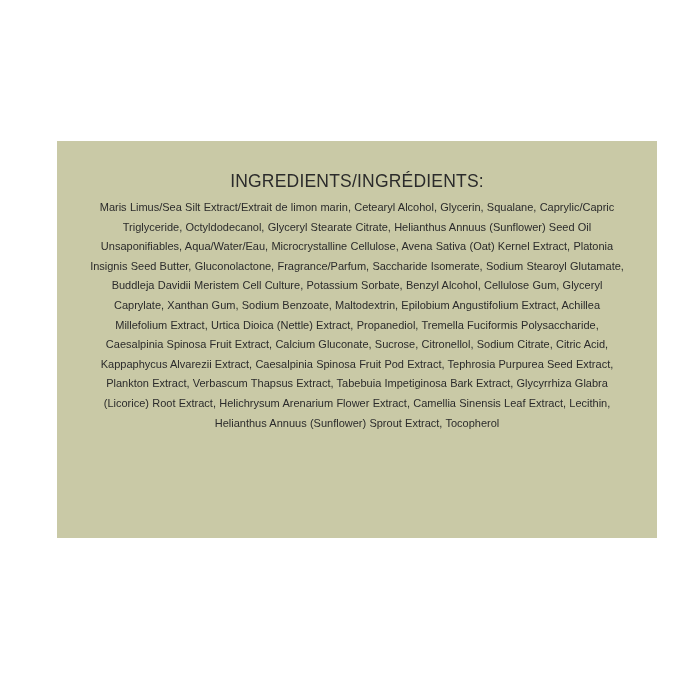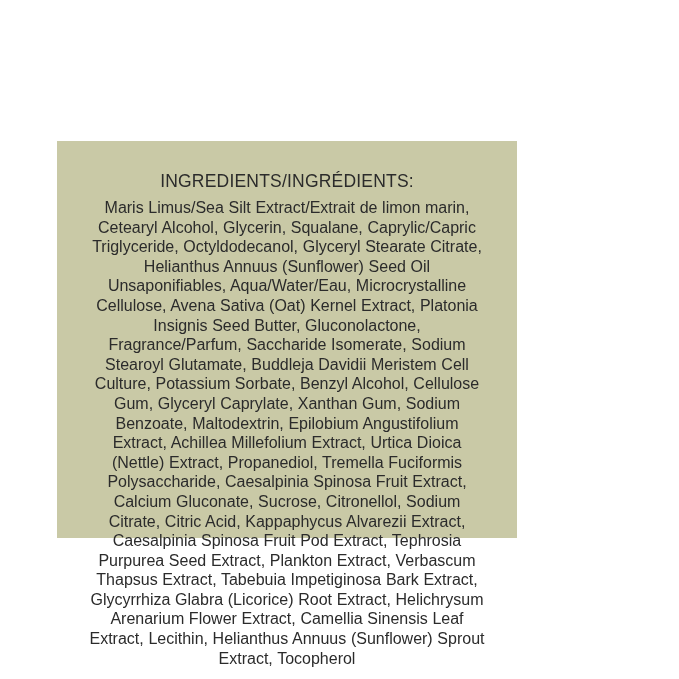--- a/index.html
+++ b/index.html
@@ -16,37 +16,37 @@
   .page {
     position: relative;
     width: 679px;
     height: 679px;
     background: #ffffff;
   }
   .label-panel {
     position: absolute;
     left: 57px;
     top: 141px;
-    width: 460px;
+    width: 600px;
     height: 397px;
     background: #c9c9a6;
     box-sizing: border-box;
     padding: 30px 28px 15px 28px;
   }
   .ingredients-heading {
     text-align: center;
     font-size: 17.5px;
     color: #2b2b2b;
     letter-spacing: 0.2px;
     margin: 0 0 6px 0;
     font-weight: normal;
   }
   .ingredients-body {
     text-align: center;
-    font-size: 16px;
+    font-size: 11px;
     line-height: 19.6px;
     color: #2b2b2b;
     margin: 0;
     padding: 0 4px;
     word-spacing: 0.2px;
   }
 </style>
 </head>
 <body>
 

